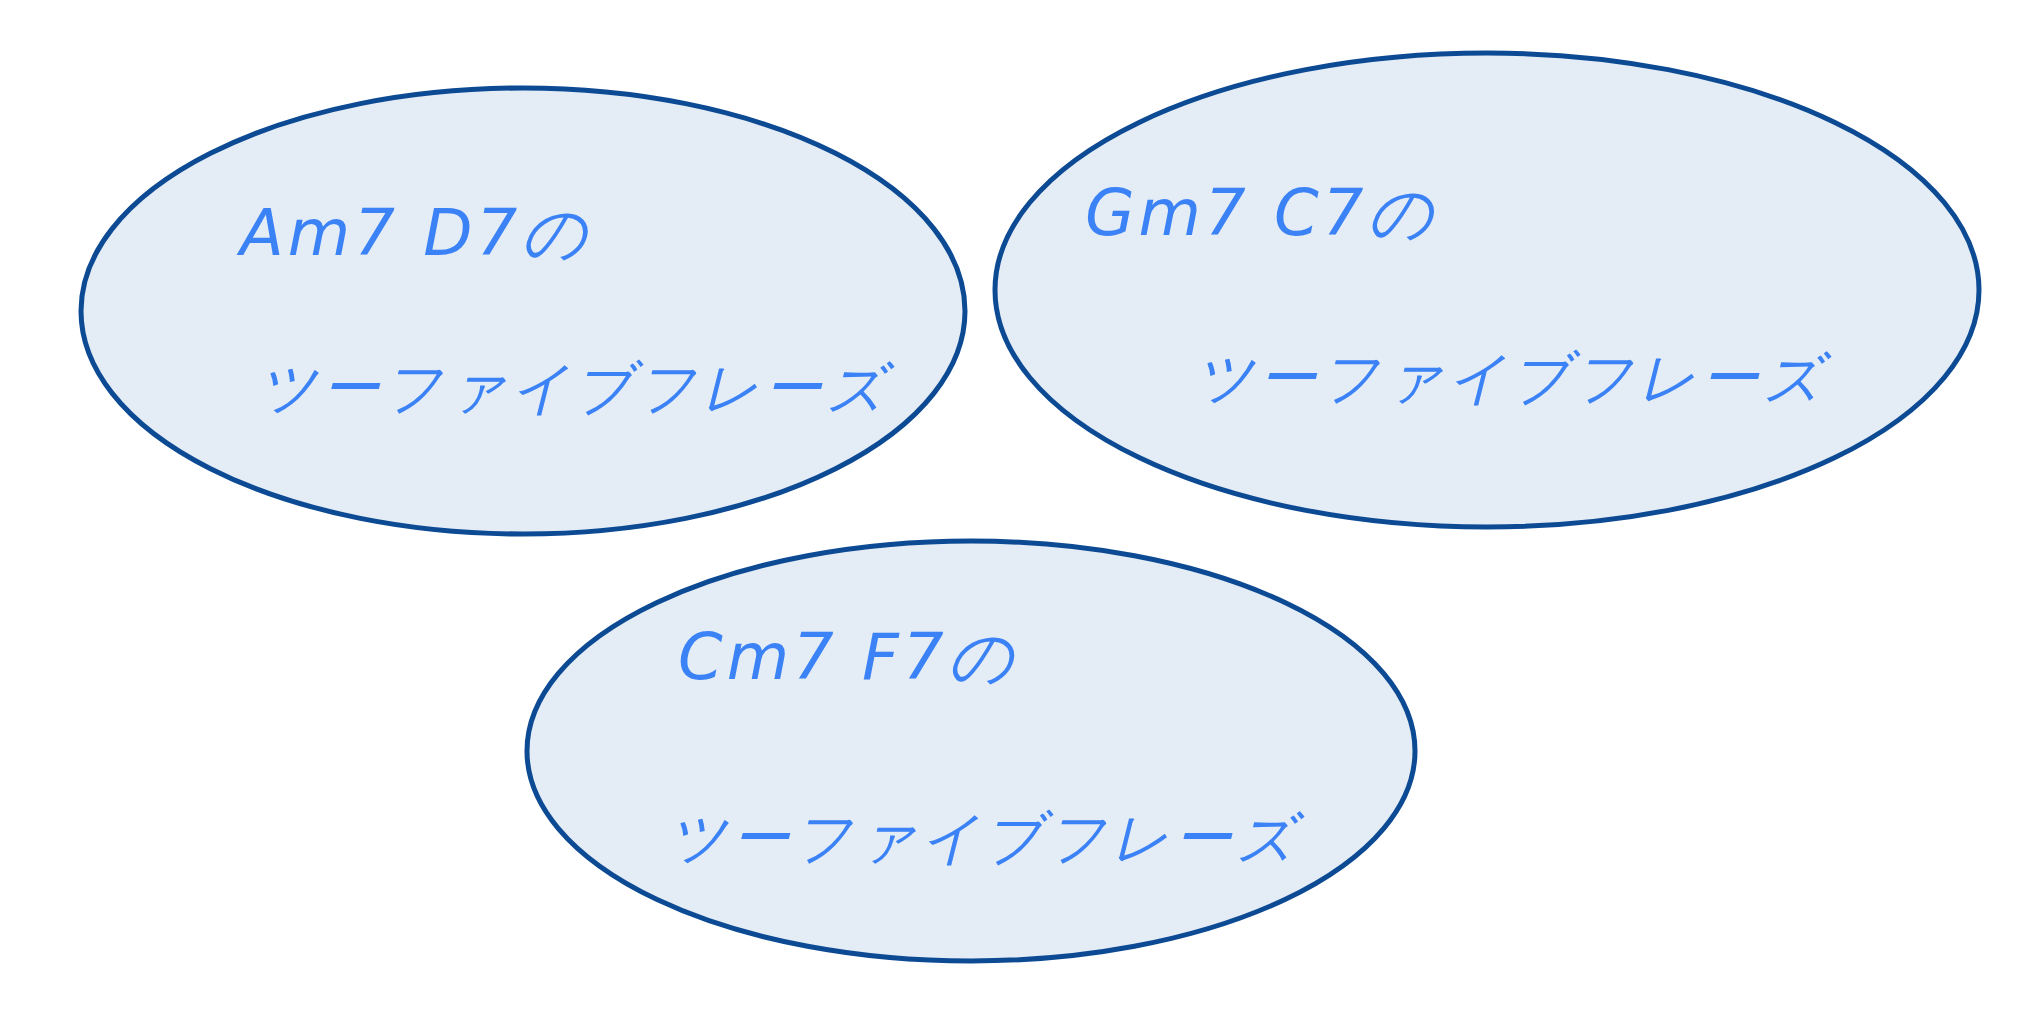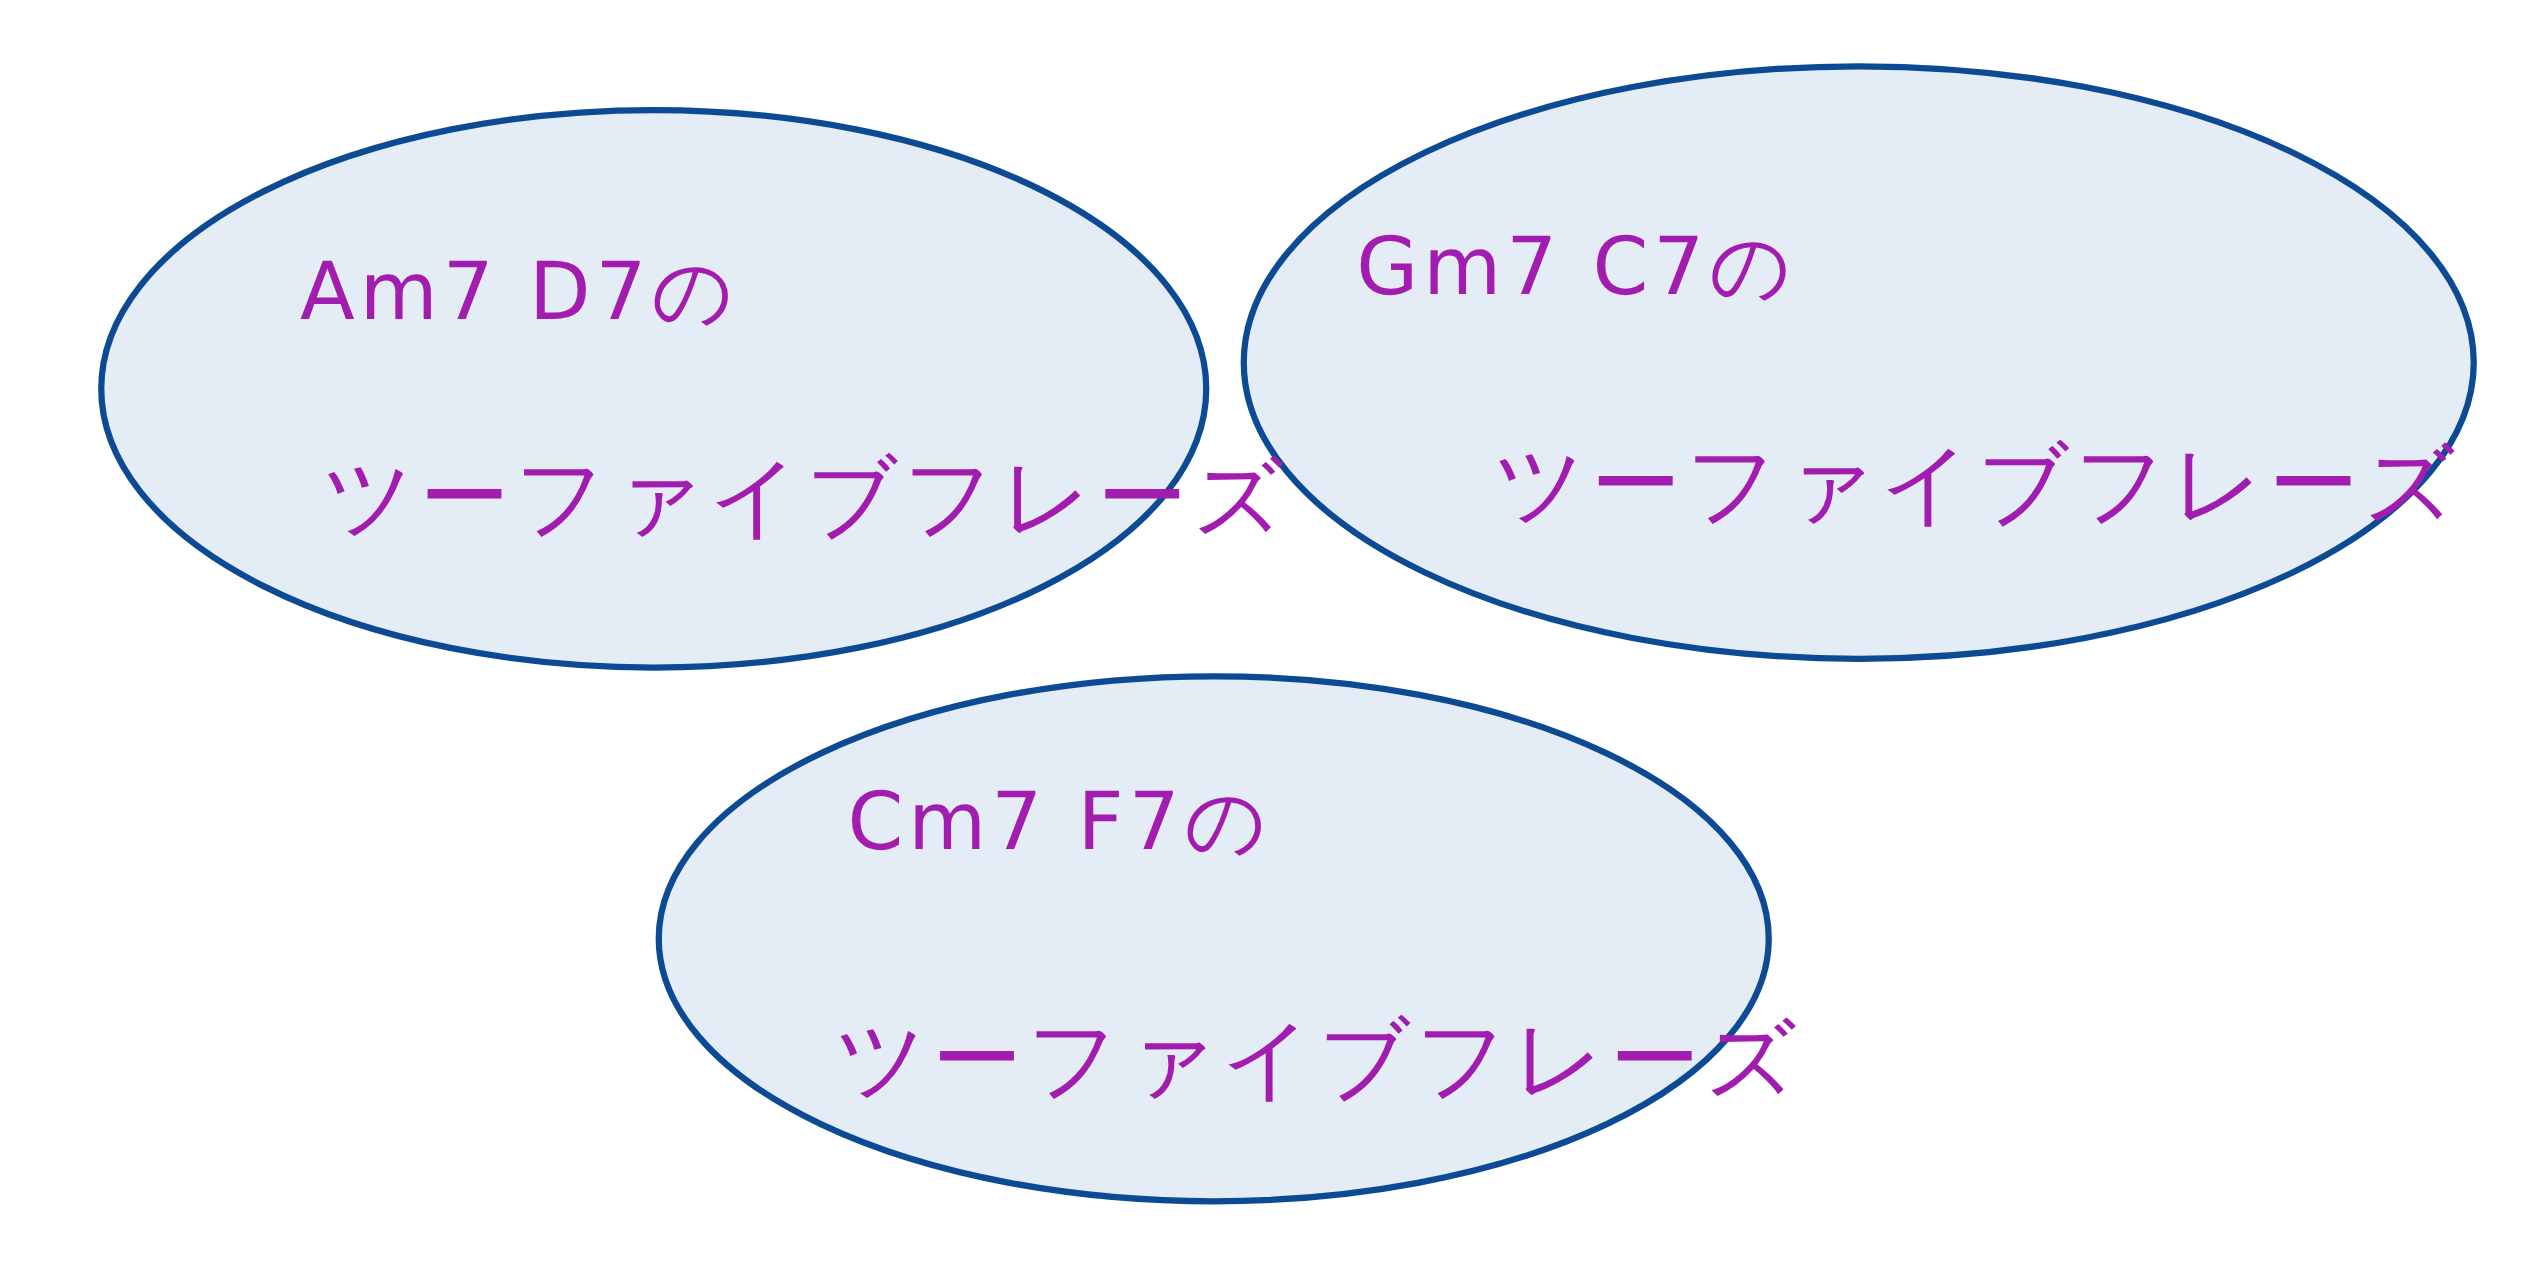--- a/index.html
+++ b/index.html
@@ -15,31 +15,32 @@
     font-family: "DejaVu Sans", sans-serif;
   }
   .canvas {
     position: absolute;
     left: 0; top: 0;
     width: 2020px;
     height: 1029px;
   }
   .bubble-text {
     position: absolute;
-    color: #a21caf;
+    color: #3b82f6;
     font-family: "DejaVu Sans", sans-serif;
     white-space: nowrap;
+    font-style: italic;
     letter-spacing: 4px;
   }
   .chord-line {
     font-size: 64px;
     font-weight: normal;
   }
   .phrase-line {
-    font-size: 72px;
+    font-size: 58px;
   }
 </style>
 </head>
 <body>
 
 <svg class="canvas" width="2020" height="1029" viewBox="0 0 2020 1029">
   <ellipse cx="523" cy="311" rx="442" ry="223" fill="#e4ecf5" stroke="#0d4a94" stroke-width="5"></ellipse>
   <ellipse cx="1487" cy="290" rx="492" ry="237" fill="#e4ecf5" stroke="#0d4a94" stroke-width="5"></ellipse>
   <ellipse cx="971" cy="751" rx="444" ry="210" fill="#e4ecf5" stroke="#0d4a94" stroke-width="5"></ellipse>
 </svg>

